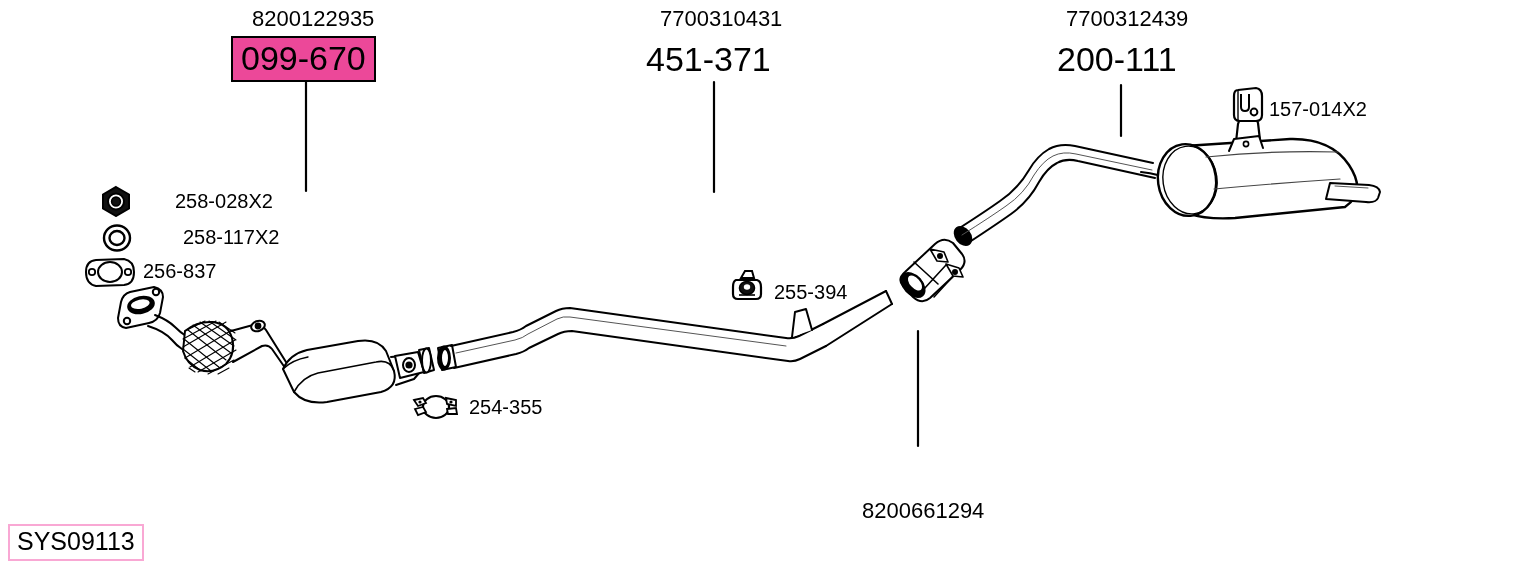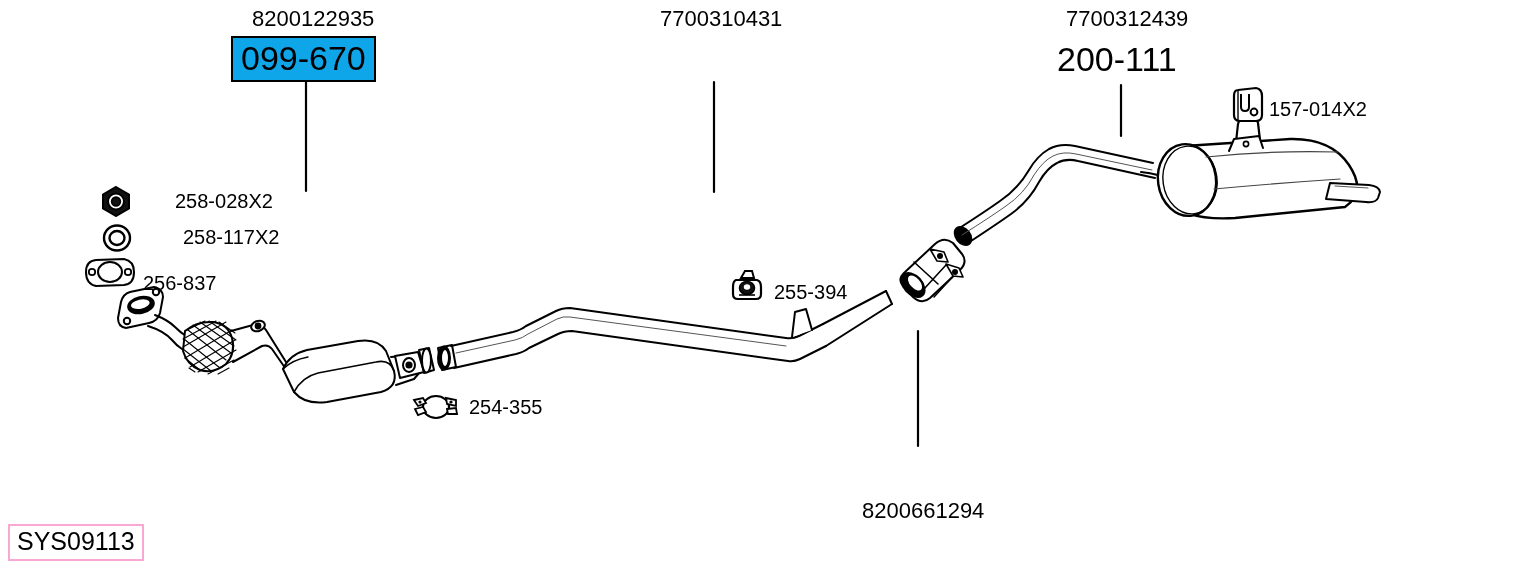--- a/index.html
+++ b/index.html
@@ -39,21 +39,21 @@
     letter-spacing: 0px;
   }
   .partno-big {
     font-size: 34px;
     letter-spacing: 0px;
   }
   .partno-boxed {
     font-size: 34px;
     border: 2px solid #000;
     padding: 3px 8px 5px 8px;
-    background: #0ea5e9;
+    background: #ec4899;
   }
   .small-part {
     font-size: 20px;
   }
   .syscode {
     font-size: 25px;
     border: 2px solid #f9a8d4;
     padding: 3px 7px 5px 7px;
     background: #fff;
   }
@@ -272,28 +272,29 @@
       <path d="M9,9 L9,22 Q9,26 13,26 Q17,26 17,22 L17,9" fill="none" stroke="#000" stroke-width="2"></path>
       <circle cx="22" cy="27" r="3.4" fill="#fff" stroke="#000" stroke-width="2"></circle>
       <path d="M6,5 L6,36" fill="none" stroke="#000" stroke-width="1.4"></path>
     </svg>
   </div>
 
   <div class="lbl oem" style="left:252px; top:8px;">8200122935</div>
   <div class="lbl partno-boxed" style="left:231px; top:36px;">099-670</div>
 
   <div class="lbl oem" style="left:660px; top:8px;">7700310431</div>
+  <div class="lbl partno-big" style="left:646px; top:42px;">451-371</div>
 
   <div class="lbl oem" style="left:1066px; top:8px;">7700312439</div>
   <div class="lbl partno-big" style="left:1057px; top:42px;">200-111</div>
 
   <div class="lbl oem" style="left:862px; top:500px;">8200661294</div>
 
   <div class="lbl small-part" style="left:137px; top:191px;margin-left:38px;">258-028X2</div>
   <div class="lbl small-part" style="left:143px; top:227px;margin-left:40px;">258-117X2</div>
-  <div class="lbl small-part" style="left:143px; top:261px;margin-top:12px;">256-837</div>
+  <div class="lbl small-part" style="left:143px; top:261px;">256-837</div>
   <div class="lbl small-part" style="left:469px; top:397px;">254-355</div>
   <div class="lbl small-part" style="left:774px; top:282px;">255-394</div>
   <div class="lbl small-part" style="left:1269px; top:99px;">157-014X2</div>
 
   <div class="lbl syscode" style="left:8px; top:524px;">SYS09113</div>
 
 </div>
 
 </body></html>

